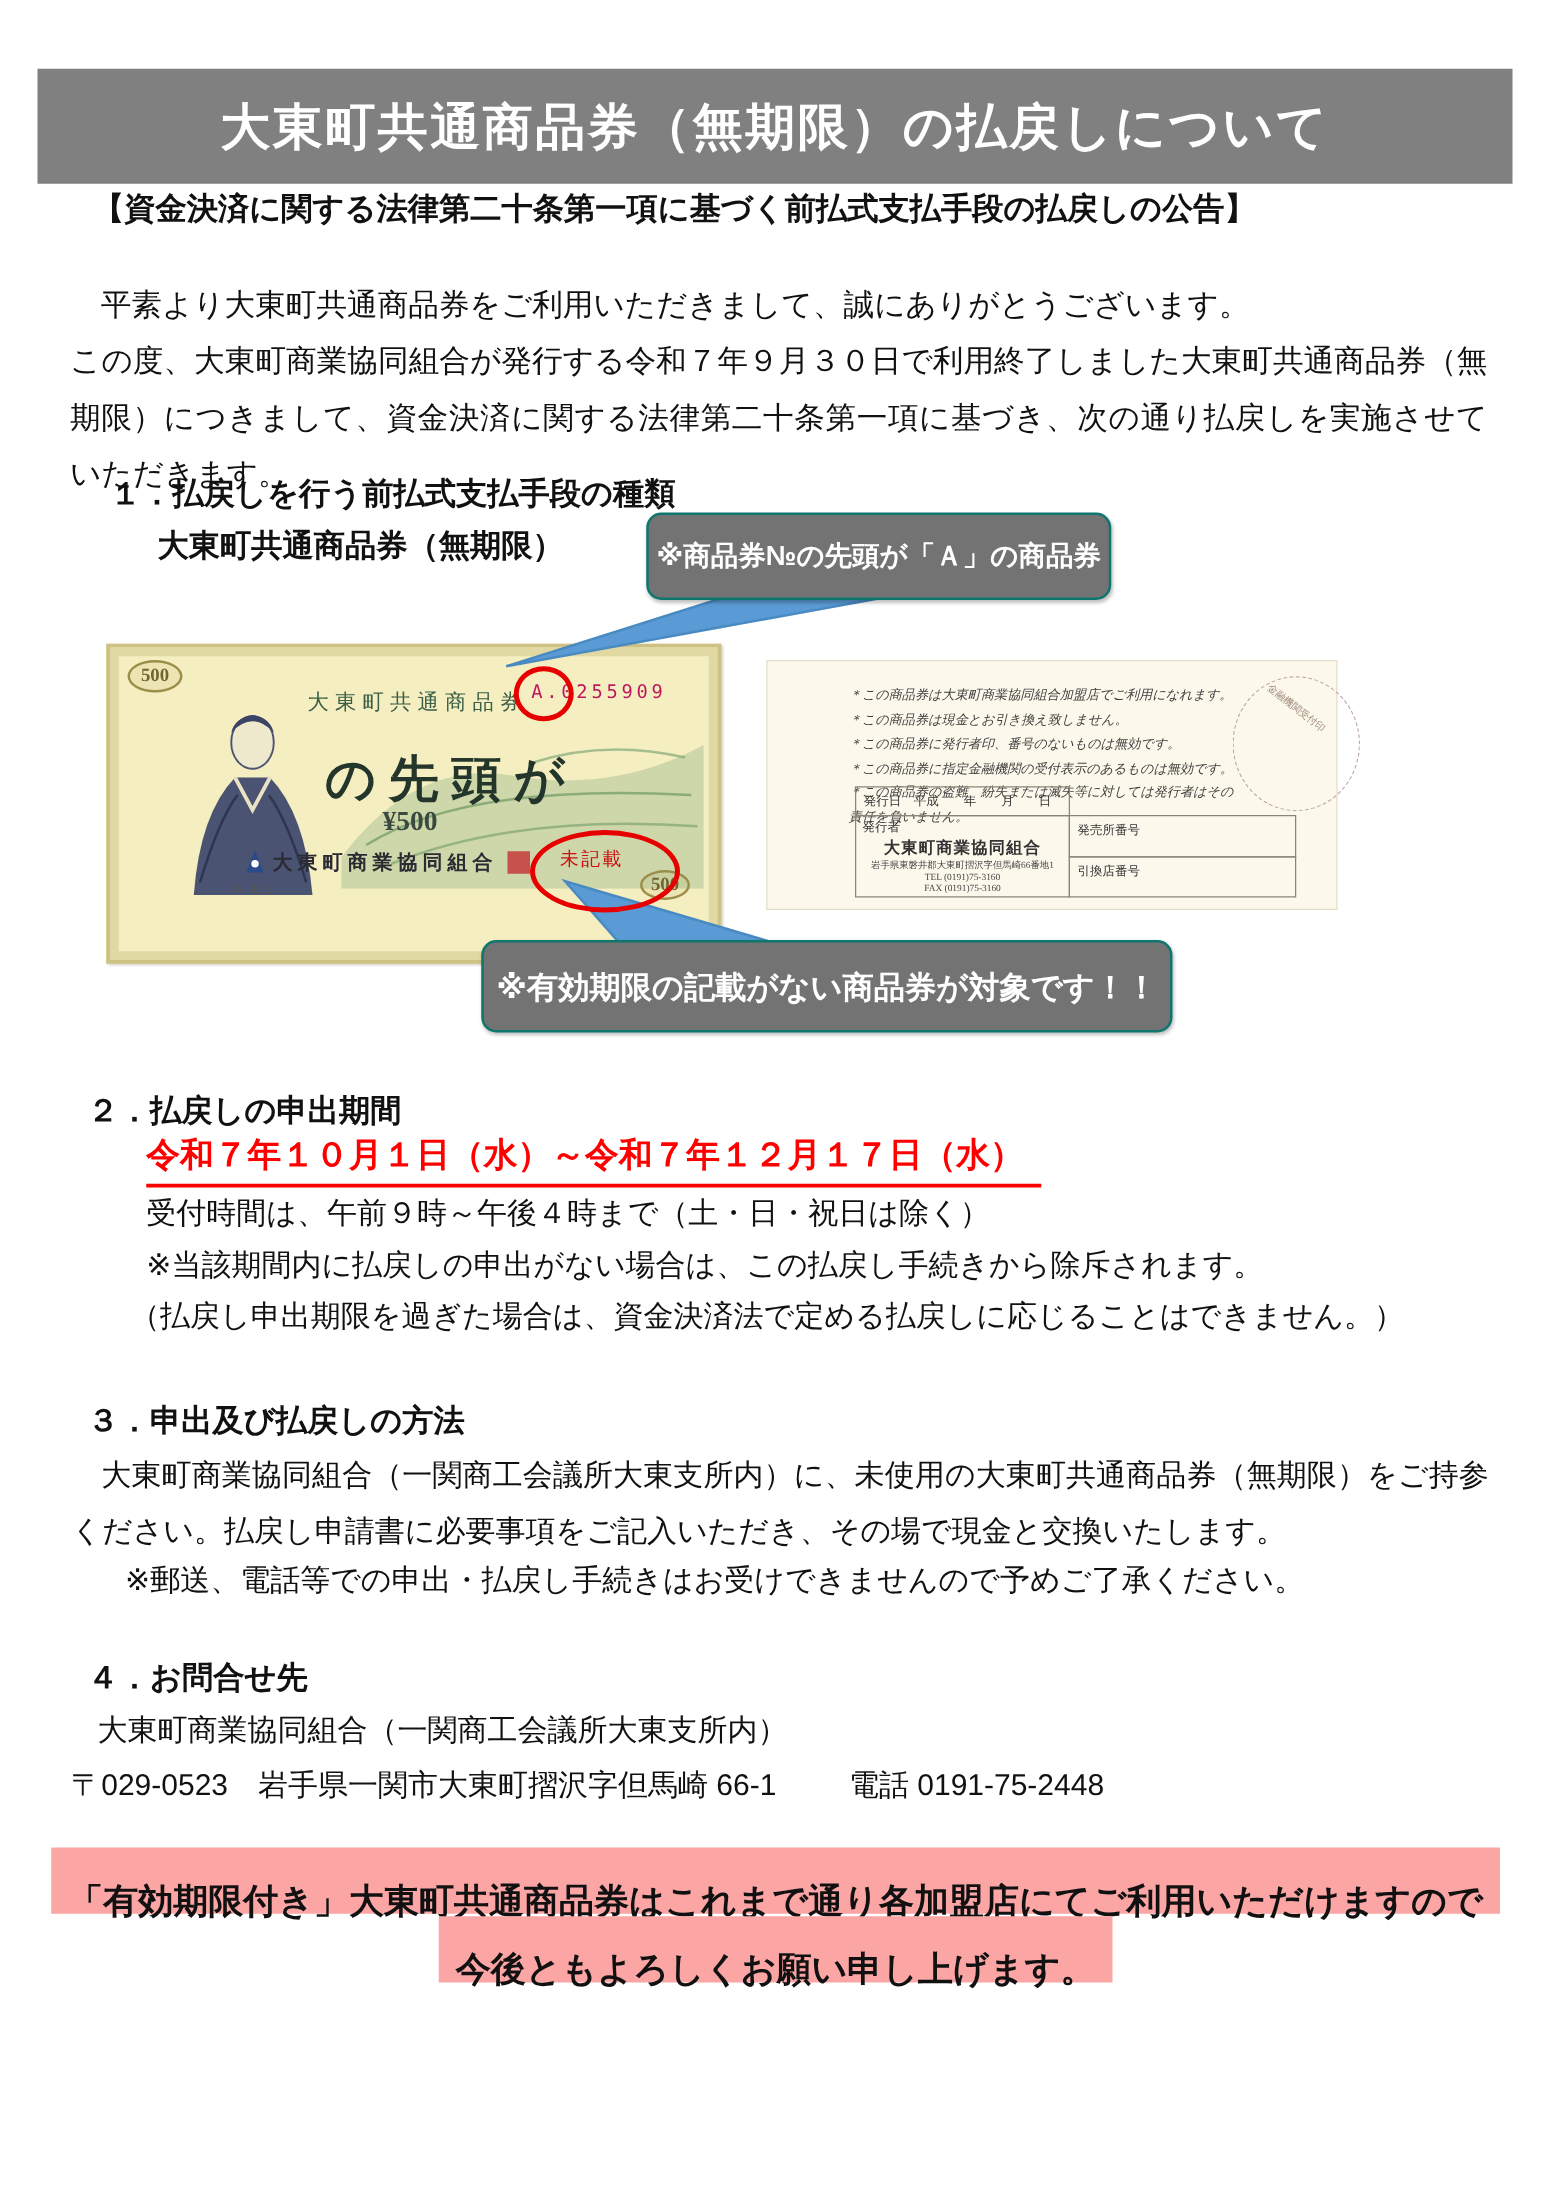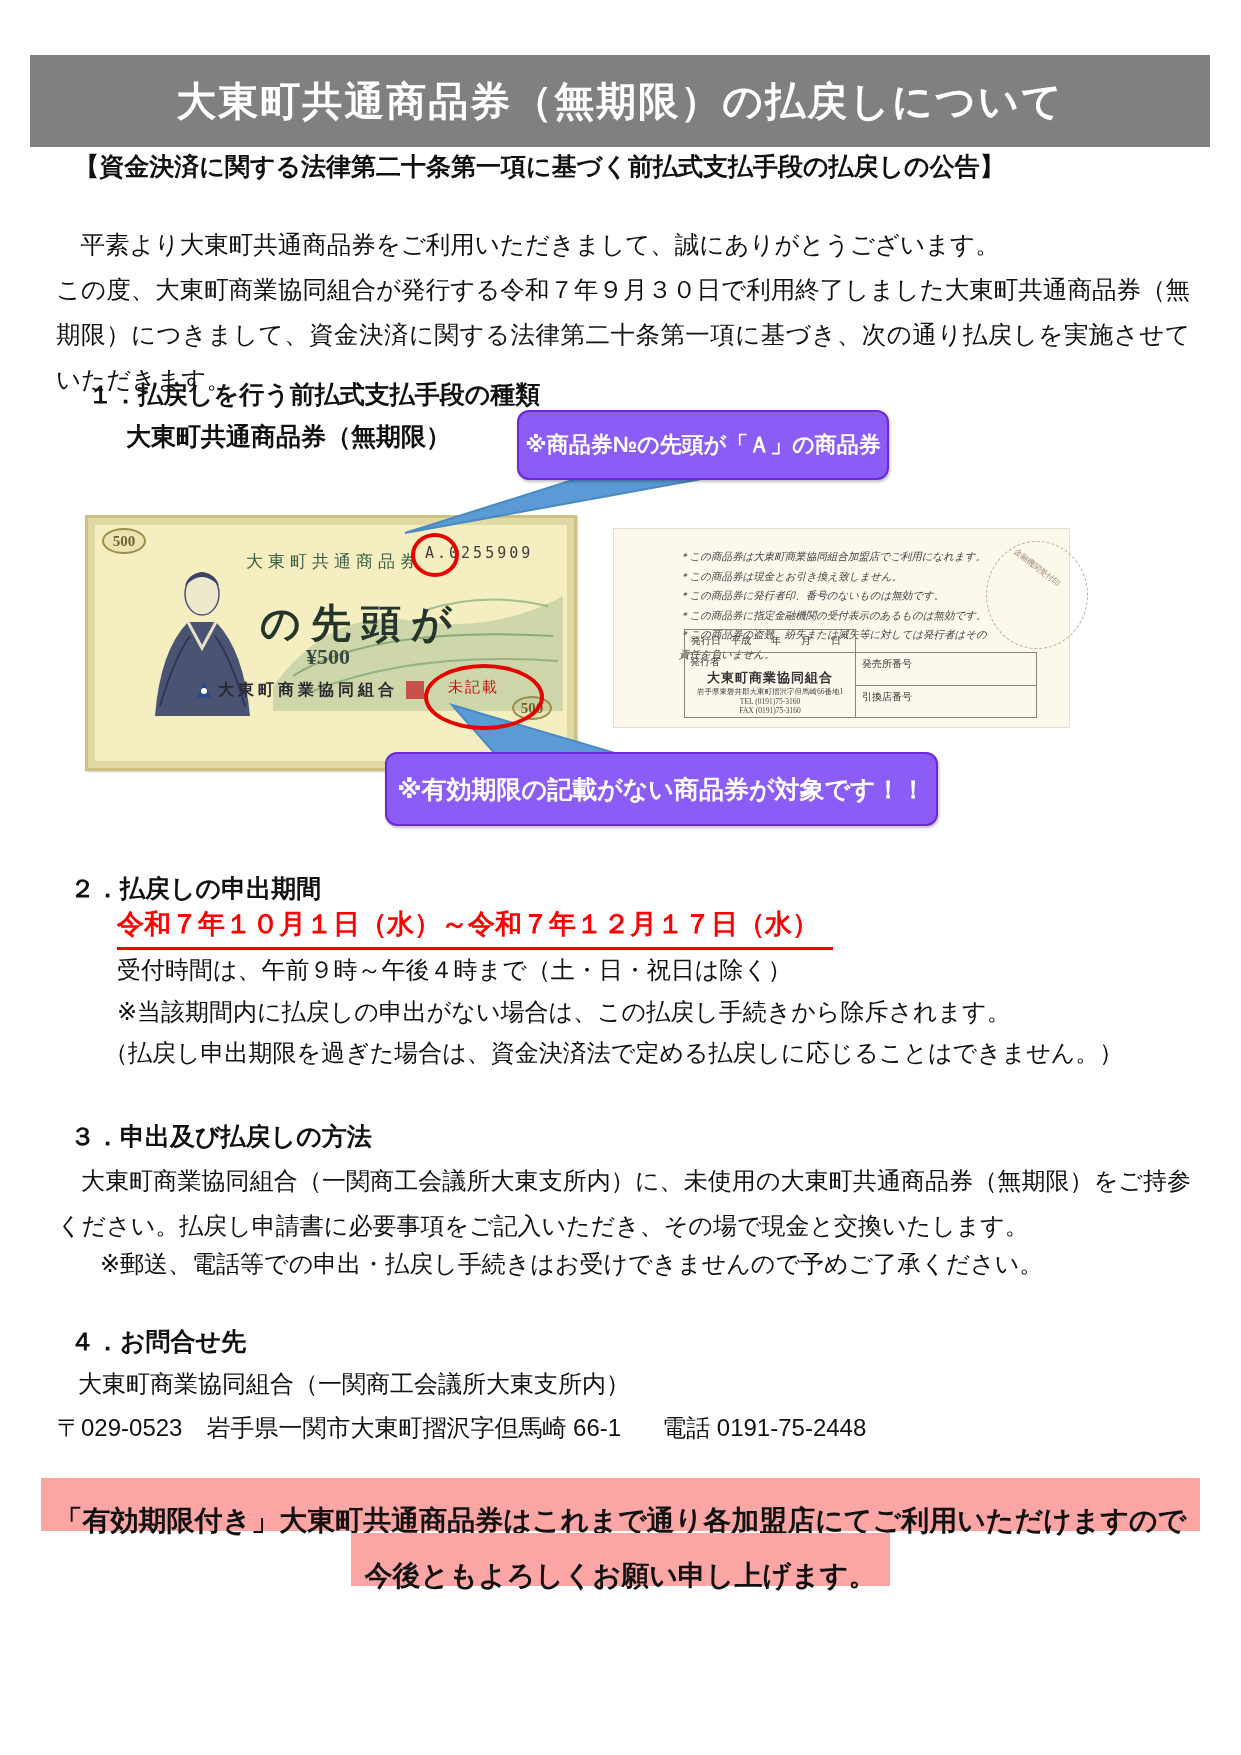--- a/index.html
+++ b/index.html
@@ -15,37 +15,37 @@
   .subtitle { left: 0; top: 150px; width: 1079px; text-align: center; font-size: 25px; font-weight: bold; }
 
   
   .intro { left: 56px; top: 222px; width: 1134px; font-size: 24.5px; line-height: 45px; text-align: justify; }
 
   
   .sec-h { font-size: 25px; font-weight: bold; }
   .body-t { font-size: 24px; }
 
   
-  .callout { background: #8b5cf6; border: 2px solid #6d28d9; border-radius: 12px;
+  .callout { background: #737373; border: 2px solid #0f766e; border-radius: 12px;
              display: flex; align-items: center; justify-content: center;
              color: #fff; font-weight: bold; box-shadow: 1px 2px 3px rgba(0,0,0,.25); }
   .co1 { left: 517px; top: 410px; width: 372px; height: 70px; font-size: 22px; }
   .co2 { left: 385px; top: 752px; width: 553px; height: 74px; font-size: 25px; }
   svg.overlay { left: 0; top: 0; pointer-events: none; }
 
   
   .vf { left: 85px; top: 515px; width: 492px; height: 256px; background: #f5eec0;
         border: 3px solid #cdc183; box-shadow: inset 0 0 0 7px rgba(190,178,110,.35), 1px 1px 2px rgba(0,0,0,.2); }
   .vf .oval { border: 2px solid #9b8e4a; border-radius: 50%; color: #71642f; font-family: "Liberation Serif", serif;
               font-weight: bold; font-size: 15px; display: flex; align-items: center; justify-content: center;
               background: rgba(170,158,90,.12); }
   .vf-title { font-family: "Liberation Serif", serif; font-size: 17px; letter-spacing: 5px; color: #3a5f46; }
   .vf-amount { font-family: "Liberation Serif", serif; font-size: 40px; font-weight: bold; letter-spacing: 10px; color: #24352c; }
   .vf-yen { font-family: "Liberation Serif", serif; font-size: 22px; font-weight: bold; color: #3a4a40; }
-  .vf-serial { font-family: "DejaVu Sans Mono", monospace; font-size: 15px; letter-spacing: 3px; color: #404040; }
+  .vf-serial { font-family: "DejaVu Sans Mono", monospace; font-size: 15px; letter-spacing: 3px; color: #be185d; }
   .vf-issuer { font-family: "Liberation Serif", serif; font-size: 16px; font-weight: bold; letter-spacing: 4px; color: #2a2a33; }
   .vf-portrait-label { font-family: "Liberation Serif", serif; font-size: 8px; color: #555; letter-spacing: 2px; }
   .stamp { background: #c43b3b; opacity: .85; }
   .notfilled { font-family: "Liberation Serif", serif; font-size: 15px; color: #cc1111; letter-spacing: 2px; }
   .red-ring { border: 4px solid #e60000; border-radius: 50%; }
 
   
   .vb { left: 613px; top: 528px; width: 457px; height: 200px; background: #fcf9ec; border: 1px solid #e4dfca; }
   .vb-notes { font-family: "Liberation Serif", serif; font-size: 10.5px; line-height: 19.5px; color: #3f3f3f; }
   .vb-circle { border: 1.5px dashed #c0a9a0; border-radius: 50%; }
@@ -159,21 +159,21 @@
   <div class="abs body-t" style="left:104px; top:1037px;">（払戻し申出期限を過ぎた場合は、資金決済法で定める払戻しに応じることはできません。）</div>
   <div class="abs body-t" style="left:117px; top:996px;">※当該期間内に払戻しの申出がない場合は、この払戻し手続きから除斥されます。</div>
 
   <div class="abs sec-h" style="left:70px; top:1120px;">３．申出及び払戻しの方法</div>
   <div class="abs body-t" style="left:57px; top:1158px; width:1134px; line-height:45px; text-align:justify;">　大東町商業協同組合（一関商工会議所大東支所内）に、未使用の大東町共通商品券（無期限）をご持参ください。払戻し申請書に必要事項をご記入いただき、その場で現金と交換いたします。</div>
   <div class="abs body-t" style="left:100px; top:1248px;">※郵送、電話等での申出・払戻し手続きはお受けできませんので予めご了承ください。</div>
 
   <div class="abs sec-h" style="left:70px; top:1325px;">４．お問合せ先</div>
   <div class="abs body-t" style="left:78px; top:1368px;">大東町商業協同組合（一関商工会議所大東支所内）</div>
   <div class="abs body-t" style="left:57px; top:1412px;">
-    <span>〒029-0523　岩手県一関市大東町摺沢字但馬崎 66-1</span><span style="margin-left:41px;">電話 0191-75-2448</span>
+    <span>〒029-0523　岩手県一関市大東町摺沢字但馬崎 66-1</span><span style="margin-left:58px;">電話 0191-75-2448</span>
   </div>
 
   <div class="abs hl-row" style="top:1478px;">
     <span class="hl">「有効期限付き」大東町共通商品券はこれまで通り各加盟店にてご利用いただけますので</span>
   </div>
   <div class="abs hl-row" style="top:1533px;">
     <span class="hl">今後ともよろしくお願い申し上げます。</span>
   </div>
 
 </div>

